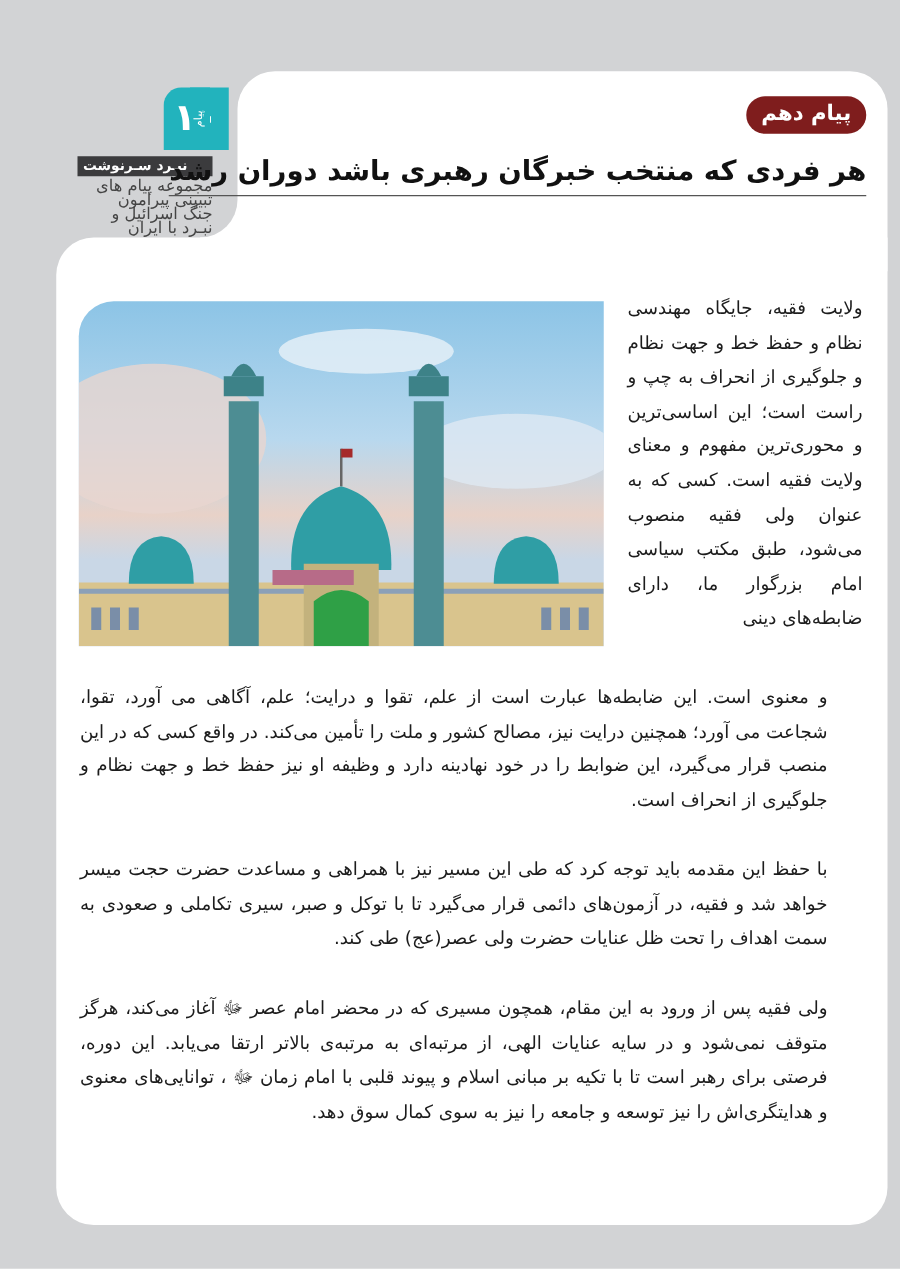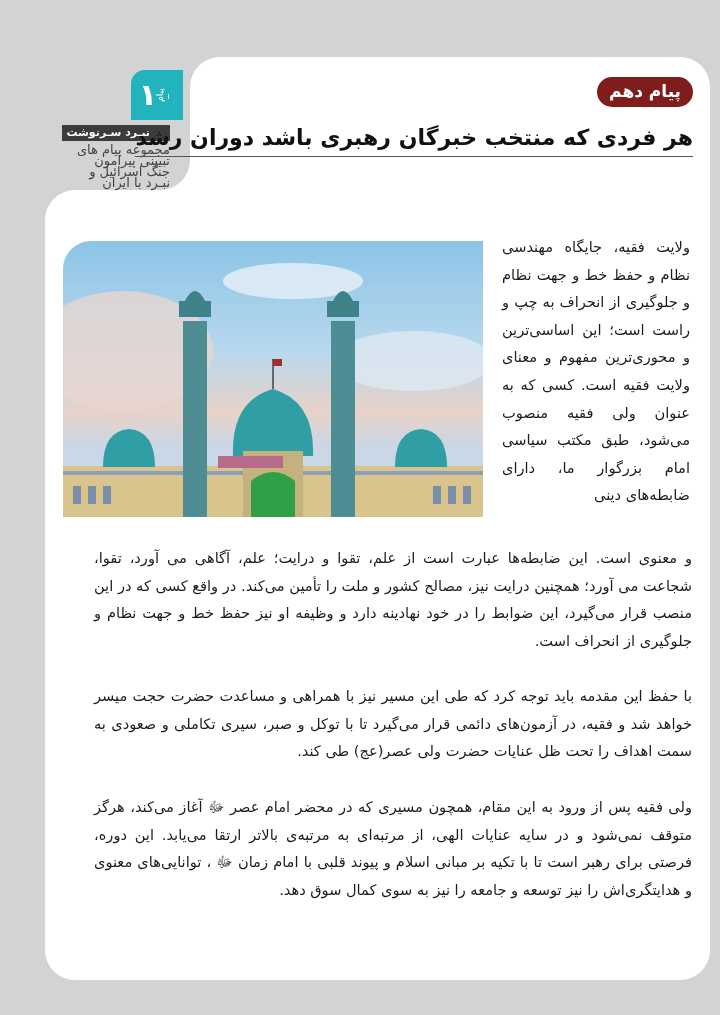--- a/index.html
+++ b/index.html
@@ -76,21 +76,21 @@
   }
   .photo svg { width: 100%; height: 100%; display: block; }
 
   
   .para {
     position: absolute; direction: rtl; text-align: justify;
     font-size: 14.6px; color: #1c1c1c; line-height: 27.6px;
     font-family: "DejaVu Sans", sans-serif;
   }
   .side { left: 490px; top: 233px; width: 188px; margin-left: 12px; }
-  .full { left: 64px; width: 598px; margin-left: 30px; }
+  .full { left: 64px; width: 598px; }
   .p1 { top: 544px; }
   .p2 { top: 682px; }
   .p3 { top: 793px; }
 </style>
 </head>
 <body>
 
 <div class="card-top"></div>
 <div class="card-join"></div>
 <div class="card-main"></div>

